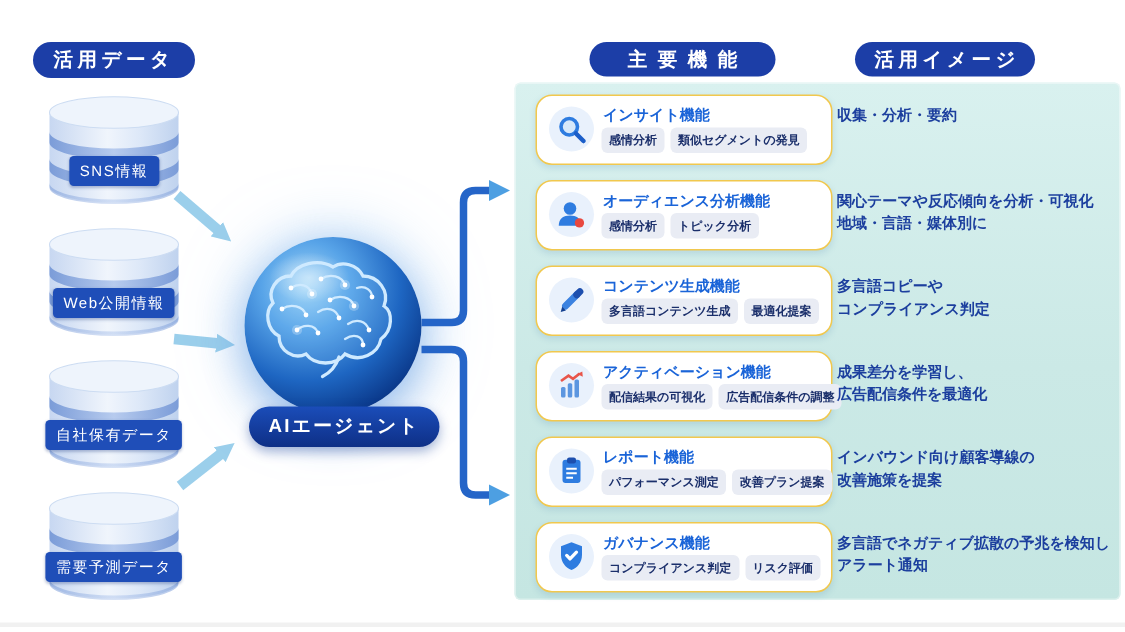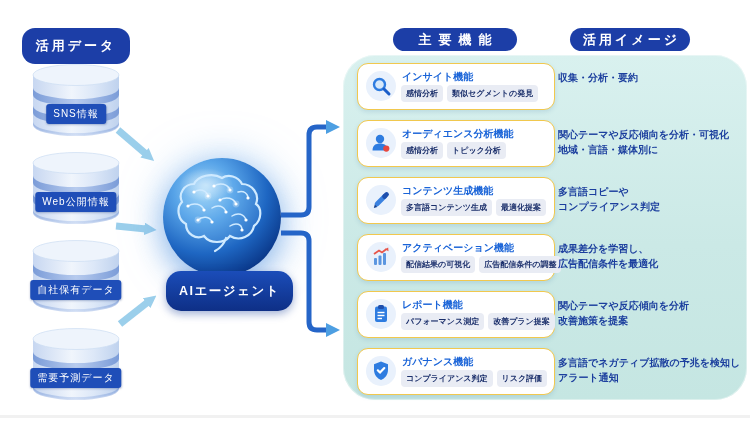--- a/index.html
+++ b/index.html
@@ -2,42 +2,42 @@
 <html><head>
 <meta charset="utf-8">
 <style>
   html,body{margin:0;padding:0;background:#fff;}
   .stage{position:relative;width:750px;height:421px;background:#ffffff;overflow:hidden;
          font-family:"Liberation Sans","DejaVu Sans",sans-serif;}
   
   .pill{position:absolute;background:#1c3ea7;color:#fff;font-weight:bold;
         border-radius:13px;display:flex;align-items:center;justify-content:center;
         font-size:13px;}
-  .pill-left{left:22px;top:28px;width:108px;height:36px;letter-spacing:3px;}
+  .pill-left{left:22px;top:28px;width:108px;height:24px;letter-spacing:3px;}
   .pill-func{left:393px;top:28px;width:124px;height:23px;letter-spacing:7px;text-indent:7px;}
   .pill-usage{left:570px;top:28px;width:120px;height:23px;letter-spacing:3px;text-indent:3px;}
   
   .cylinder{position:absolute;left:32px;width:88px;height:74px;}
   .cyl-label{position:absolute;left:50%;transform:translateX(-50%);top:40px;
              background:#1f4eb8;color:#fff;font-size:10px;font-weight:normal;
              padding:3px 7px;border-radius:3px;letter-spacing:1px;white-space:nowrap;
              box-shadow:0 1px 2px rgba(20,50,120,.3);}
   
   .brain{position:absolute;left:163px;top:158px;width:118px;height:118px;border-radius:50%;
          background:radial-gradient(circle at 35% 28%, #a6d8f7 0%, #58a4e8 26%, #1e66c2 55%, #0b3a8c 78%, #072a66 100%);
          box-shadow:0 10px 28px rgba(70,135,220,.45), 0 0 42px rgba(130,185,240,.55);}
   .brain::before{content:"";position:absolute;left:16px;top:10px;width:54px;height:34px;border-radius:50%;
          background:radial-gradient(ellipse at center, rgba(255,255,255,.55), rgba(255,255,255,0) 70%);}
-  .agent-pill{position:absolute;left:166px;top:271px;height:40px;padding:0 13px;
+  .agent-pill{position:absolute;left:166px;top:271px;height:27px;padding:0 13px;
          background:linear-gradient(180deg,#1b4db9,#0e2f86);border-radius:15px;
          color:#fff;font-size:12.5px;font-weight:bold;letter-spacing:1.5px;
          display:flex;align-items:center;justify-content:center;
          box-shadow:0 3px 8px rgba(20,60,150,.4);}
   
-  .panel{position:absolute;left:343px;top:55px;width:404px;height:345px;border-radius:32px;
+  .panel{position:absolute;left:343px;top:55px;width:404px;height:345px;border-radius:4px;
          background:linear-gradient(180deg,#d9f1ef 0%,#cbe9e6 55%,#c5e6e2 100%);
          box-shadow:inset 0 0 0 1px rgba(255,255,255,.4);}
   .card{position:absolute;left:14px;width:196px;height:45px;background:#ffffff;
         border:1.5px solid #f1c84e;border-radius:11px;
         box-shadow:0 2px 4px rgba(70,130,170,.18);}
   .icon-wrap{position:absolute;left:8px;top:7px;width:30px;height:30px;border-radius:50%;
         background:#e9f1fc;display:flex;align-items:center;justify-content:center;}
   .card-title{position:absolute;left:44px;top:6px;font-size:10px;font-weight:bold;color:#1a64d8;white-space:nowrap;}
   .tags{position:absolute;left:43px;top:21px;display:flex;gap:4px;}
   .tag{background:#e9ecf4;color:#1b2f6b;font-size:8px;font-weight:bold;
@@ -267,21 +267,21 @@
             <line x1="8.5" y1="16.5" x2="13" y2="16.5" stroke="#fff" stroke-width="1.4"></line>
           </svg>
       </div>
       <div class="card-title">レポート機能</div>
       <div class="tags">
         <span class="tag">パフォーマンス測定</span>
         <span class="tag">改善プラン提案</span>
       </div>
     </div>
     <div class="usage" style="top:243px">
-      <div>関心テーマや反応傾向を分析</div>
+      <div>インバウンド向け顧客導線の</div>
       <div>改善施策を提案</div>
     </div>
 
     <div class="card" style="top:293px">
       <div class="icon-wrap">
         <svg width="24" height="24">
             <path d="M12,2.5 L19,5.2 V10.8 C19,15.8 16,19.4 12,21 C8,19.4 5,15.8 5,10.8 V5.2 Z" fill="#2e7ce0"></path>
             <path d="M8.8,11.3 L11,13.6 L15.3,9.1" stroke="#fff" stroke-width="2.2" fill="none" stroke-linecap="round" stroke-linejoin="round"></path>
           </svg>
       </div>

